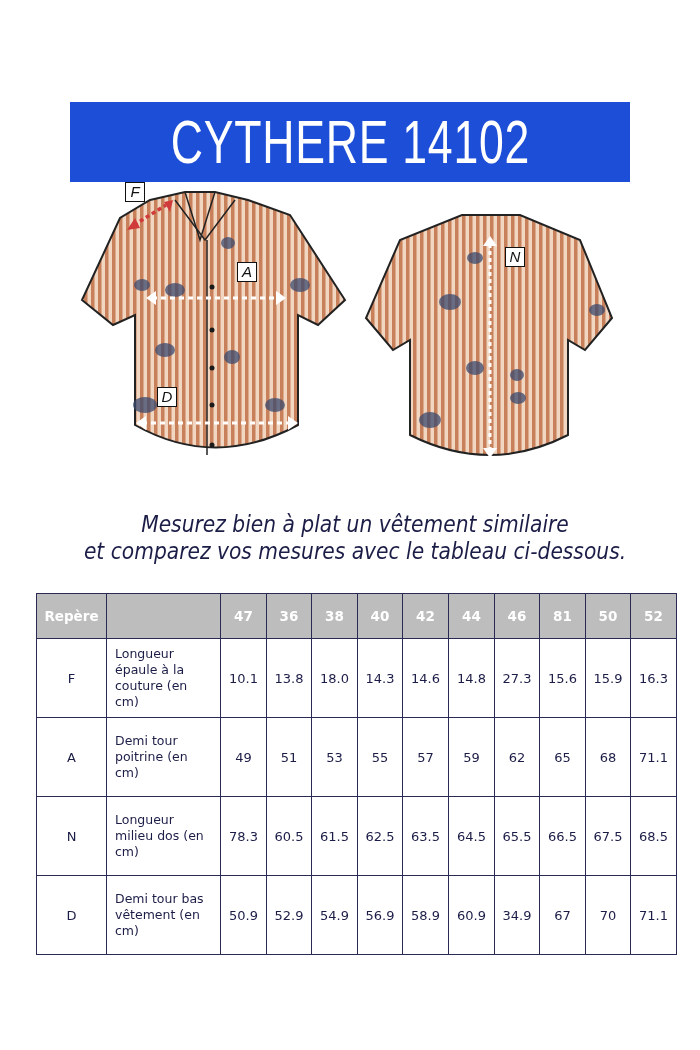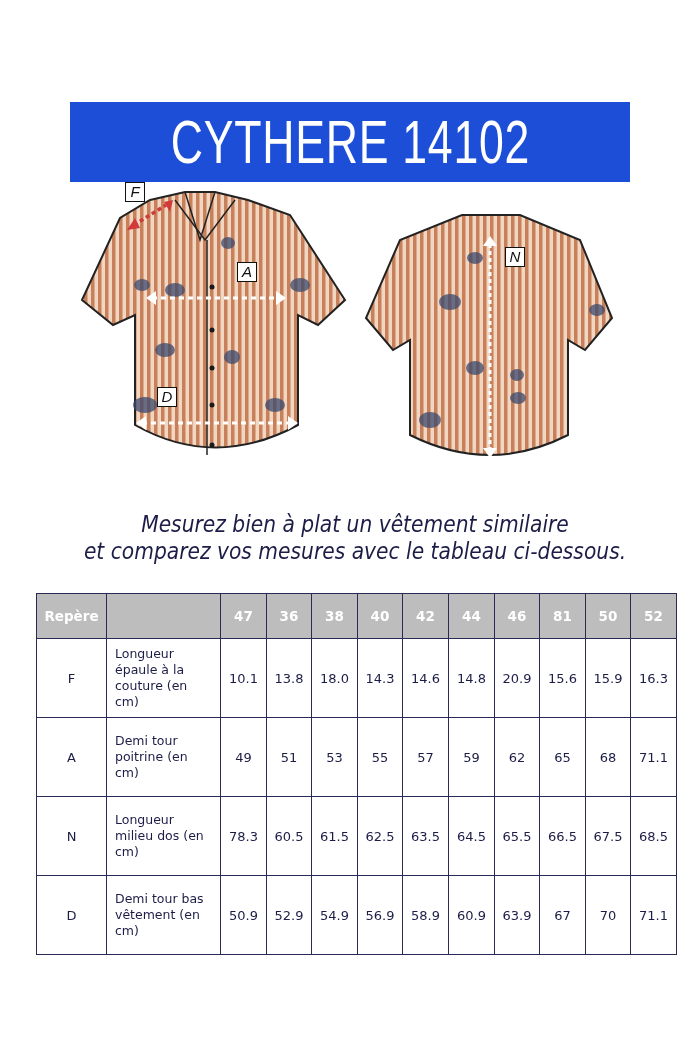--- a/index.html
+++ b/index.html
@@ -126,21 +126,21 @@
   <tbody>
     <tr>
       <td>F</td>
       <td class="desc">Longueur épaule à la couture (en cm)</td>
       <td>10.1</td>
       <td>13.8</td>
       <td>18.0</td>
       <td>14.3</td>
       <td>14.6</td>
       <td>14.8</td>
-      <td>20.9</td>
+      <td>27.3</td>
       <td>15.6</td>
       <td>15.9</td>
       <td>16.3</td>
     </tr>
     <tr>
       <td>A</td>
       <td class="desc">Demi tour poitrine (en cm)</td>
       <td>49</td>
       <td>51</td>
       <td>53</td>
@@ -168,19 +168,19 @@
     </tr>
     <tr>
       <td>D</td>
       <td class="desc">Demi tour bas vêtement (en cm)</td>
       <td>50.9</td>
       <td>52.9</td>
       <td>54.9</td>
       <td>56.9</td>
       <td>58.9</td>
       <td>60.9</td>
-      <td>63.9</td>
+      <td>34.9</td>
       <td>67</td>
       <td>70</td>
       <td>71.1</td>
     </tr>
   </tbody>
 </table>
 
 </body></html>

